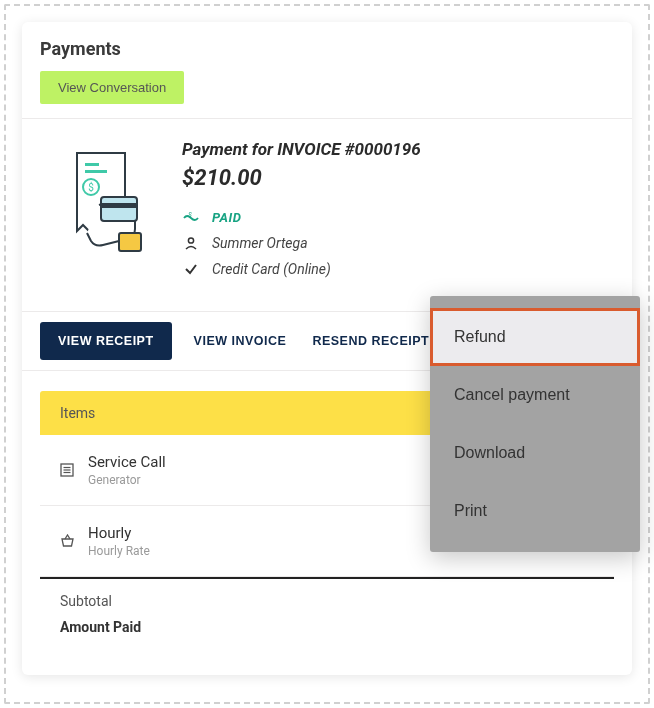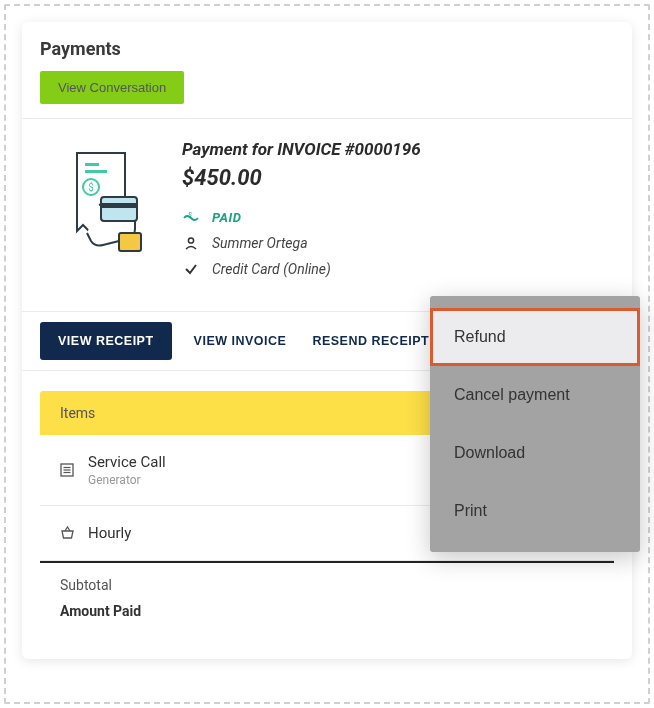--- a/index.html
+++ b/index.html
@@ -30,21 +30,21 @@
     padding: 16px 18px 14px 18px;
     border-bottom: 1px solid #eceaea;
   }
   .card-title {
     font-size: 18px;
     font-weight: 700;
     color: #3a3a3a;
     margin-bottom: 12px;
   }
   .conv-btn {
-    background: #84cc16;
+    background: #bef264;
     border: none;
     padding: 9px 18px;
     font-size: 13px;
     color: #555;
     border-radius: 2px;
     cursor: pointer;
   }
   .summary {
     display: flex;
     padding: 20px 18px 24px 28px;
@@ -192,21 +192,21 @@
         <path d="M44 60 q10 -4 22 -2 l8 2 q6 2 6 10 l0 14 q0 8 -8 10 l-24 6 q-8 2 -12 -4 l-4 -8" fill="#ffffff" stroke="#2f3b44" stroke-width="2"></path>
 
         <rect x="46" y="52" width="36" height="24" rx="3" fill="#bfe5ee" stroke="#2f3b44" stroke-width="2"></rect>
         <rect x="46" y="58" width="36" height="5" fill="#2f3b44"></rect>
 
         <rect x="64" y="88" width="22" height="18" rx="2" fill="#f5c843" stroke="#2f3b44" stroke-width="2"></rect>
       </svg>
     </div>
     <div class="summary-body">
       <div class="pay-title">Payment for INVOICE #0000196</div>
-      <div class="pay-amount">$450.00</div>
+      <div class="pay-amount">$210.00</div>
       <div class="meta-row">
         <span class="ic">
           <svg width="16" height="12" viewBox="0 0 16 12">
               <path d="M1 6 Q4 2 8 6 T15 6" fill="none" stroke="#18a383" stroke-width="1.8"></path>
               <text x="5" y="5" font-size="7" fill="#18a383">$</text>
             </svg>
         </span>
         <span class="status-paid">PAID</span>
       </div>
       <div class="meta-row">
@@ -271,20 +271,21 @@
 
     <div class="tbl-row">
       <div class="row-icon">
         <svg width="15" height="14" viewBox="0 0 15 14">
             <path d="M2 5 L13 5 L11.5 12 L3.5 12 Z" fill="none" stroke="#555" stroke-width="1.3"></path>
             <path d="M5 5 L7.5 1 L10 5" fill="none" stroke="#555" stroke-width="1.3"></path>
           </svg>
       </div>
       <div class="row-main">
         <div class="row-name">Hourly</div>
+        <div class="row-sub">Hourly Rate</div>
       </div>
       <div class="row-price">$75.00</div>
       <div class="row-qty-spacer"></div>
     </div>
   </div>
 
   <div class="totals">
     <div class="tot-row">
       <span>Subtotal</span>
     </div>

